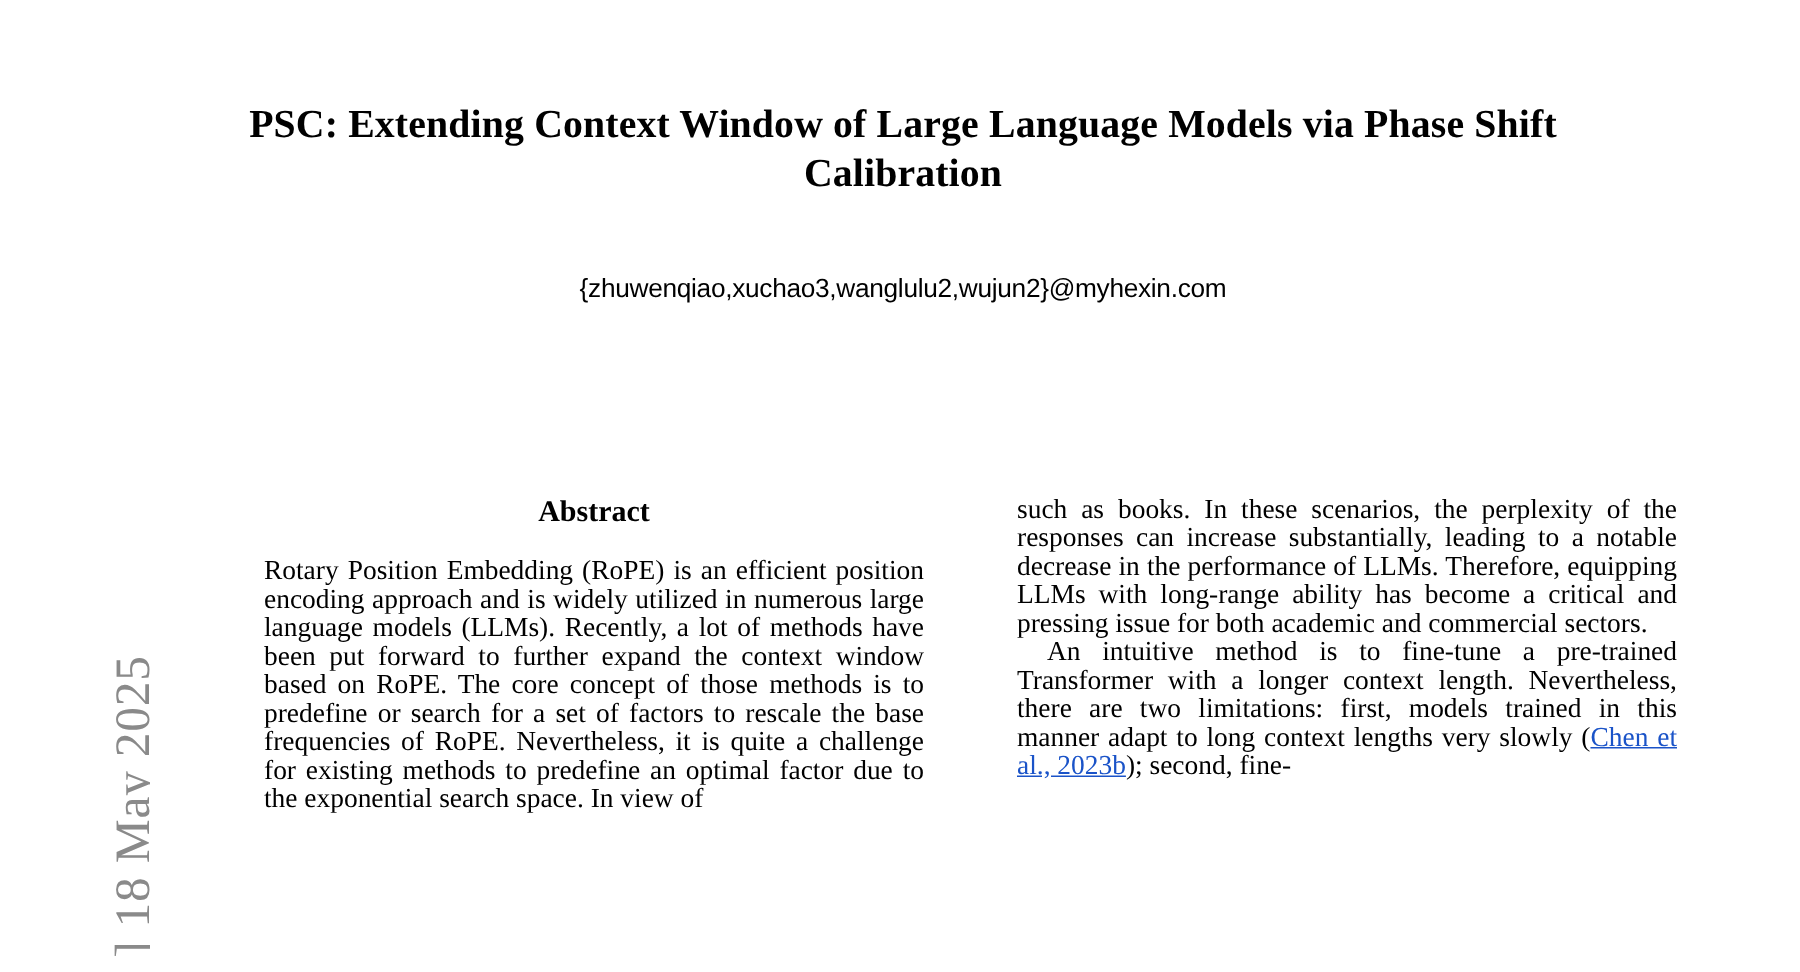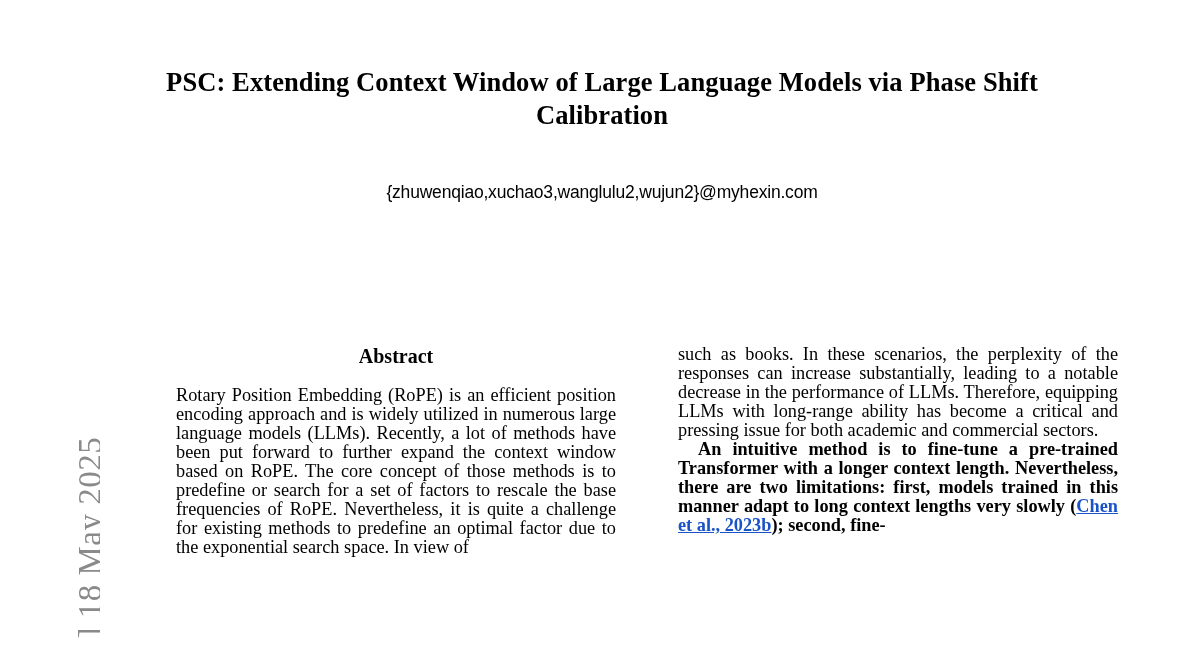--- a/index.html
+++ b/index.html
@@ -82,21 +82,20 @@
     letter-spacing: -0.2px;
   }
 
   .columns {
     position: absolute;
     top: 330px;
     left: 0;
     width: 1100px;
     display: flex;
     gap: 62px;
-    margin-top: 15px;
   }
   .col {
     width: 440px;
   }
   .col-left { margin-left: 76px; }
 
   .abstract-heading {
     text-align: center;
     font-size: 20px;
     font-weight: bold;
@@ -107,21 +106,20 @@
     margin: 0;
     font-size: 18.3px;
     line-height: 19px;
     text-align: justify;
     text-justify: inter-word;
     hyphens: none;
   }
   p.body + p.body {
     margin-top: 0;
     text-indent: 20px;
-    font-weight: bold;
   }
   .col-right p.body:first-child {
     text-indent: 0;
   }
   .cite {
     color: #1a53c8;
   }
 </style>
 </head>
 <body>

